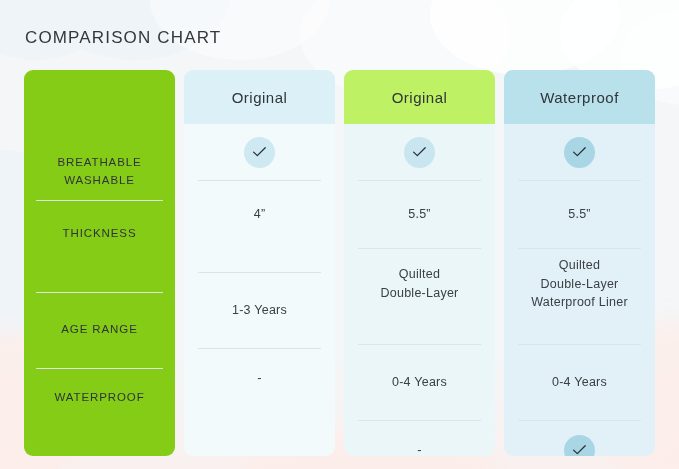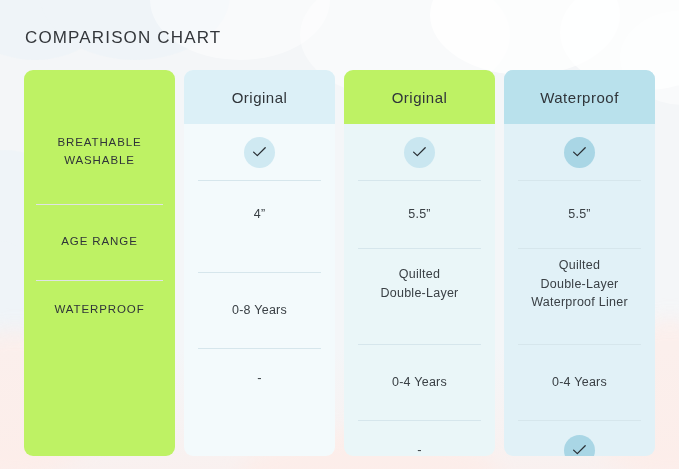--- a/index.html
+++ b/index.html
@@ -76,21 +76,21 @@
   }
 
   .col {
     width: 151px;
     border-radius: 9px;
     overflow: hidden;
     display: flex;
     flex-direction: column;
     background: #ffffff;
   }
-  .col.labels { background: #bef264; }
+  .col.labels { background: #84cc16; gap: 20px; }
   .col.essential { background: #f3fafc; }
   .col.original  { background: #eaf6f8; }
   .col.waterproof{ background: #e1f1f7; }
 
   .col-head {
     height: 54px;
     flex: 0 0 54px;
     display: flex;
     align-items: center;
     justify-content: center;
@@ -203,20 +203,23 @@
 
     <div class="col labels">
       <div class="col-head">
         <span></span>
       </div>
       <div class="col-body">
         <div class="cell r0">
           <span class="label-text">BREATHABLE
 WASHABLE</span>
         </div>
+        <div class="cell r1">
+          <span class="label-text">THICKNESS</span>
+        </div>
         <div class="cell r3">
           <span class="label-text">AGE RANGE</span>
         </div>
         <div class="cell r4">
           <span class="label-text">WATERPROOF</span>
         </div>
       </div>
     </div>
 
     <div class="col essential">
@@ -228,21 +231,21 @@
           <span class="check">
             <svg width="15" height="12" viewBox="0 0 15 12" fill="none">
               <path d="M1.6 6.1 L5.3 9.6 L13.2 1.8" stroke="#2a3035" stroke-width="1.3" stroke-linecap="round" stroke-linejoin="round"></path>
             </svg>
           </span>
         </div>
         <div class="cell r1">
           <span class="value-text">4”</span>
         </div>
         <div class="cell r3">
-          <span class="value-text">0-8 Years</span>
+          <span class="value-text">1-3 Years</span>
         </div>
         <div class="cell r4">
           <span class="value-text dash">-</span>
         </div>
       </div>
     </div>
 
     <div class="col original">
       <div class="col-head">
         <span>Original</span>

